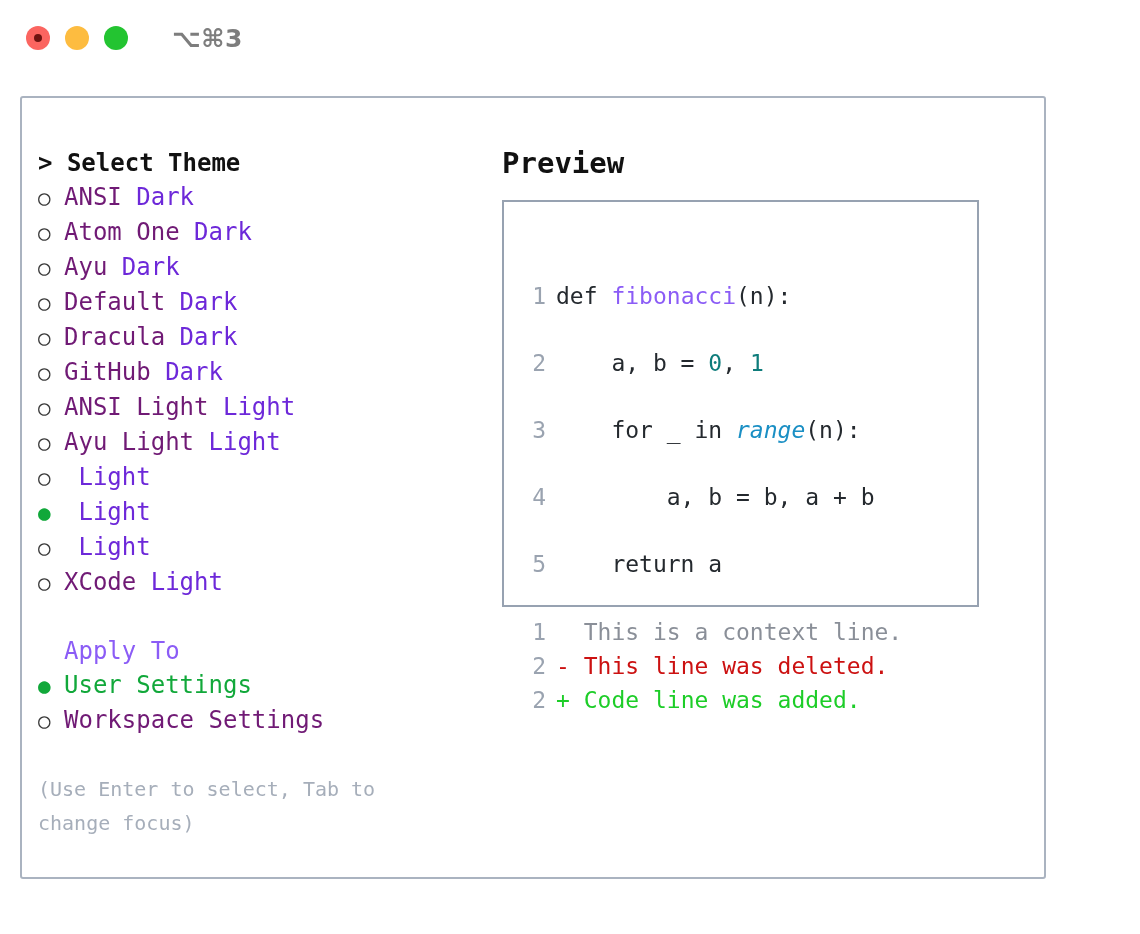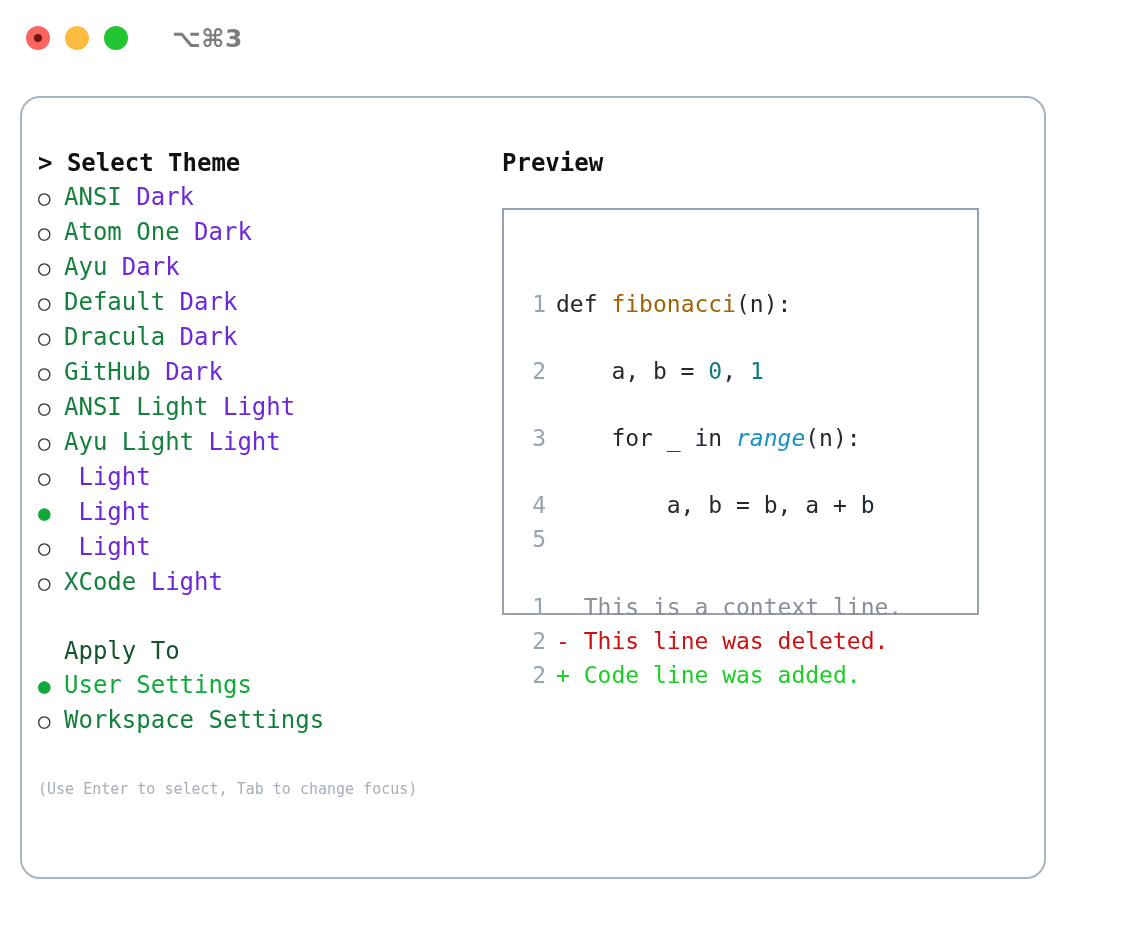--- a/index.html
+++ b/index.html
@@ -53,21 +53,21 @@
     font-family: "DejaVu Sans", "Liberation Sans", sans-serif;
   }
 
   
   .panel {
     position: absolute;
     left: 20px; top: 96px;
     width: 1026px;
     height: 783px;
     border: 2px solid #aab3c0;
-    border-radius: 20px;
+    border-radius: 3px;
     background: #ffffff;
   }
 
   .panel-inner {
     position: relative;
     width: 100%;
     height: 100%;
   }
 
   
@@ -94,57 +94,57 @@
     white-space: pre;
   }
   .bullet {
     display: inline-block;
     width: 26px;
     flex: 0 0 26px;
     color: #3a3a3a;
     font-size: 21px;
   }
   .bullet.filled { color: #11a83a; }
-  .opt-label { color: #15803d; }
+  .opt-label { color: #701a75; }
   .opt-row.selected .opt-label { color: #11a83a; }
   .opt-suffix { color: #6d28d9; }
 
   .apply-head {
     font-size: 24px;
     line-height: 34px;
-    color: #14532d;
+    color: #8b5cf6;
     padding-left: 26px;
     white-space: pre;
   }
 
   .spacer-sm { height: 34px; }
   .spacer-md { height: 34px; }
 
   .hint {
-    font-size: 15px;
+    font-size: 20px;
     line-height: 34px;
     color: #a6aeba;
     width: 420px;
     white-space: pre-wrap;
   }
 
   
   .right-col {
     position: absolute;
     left: 480px;
     top: 48px;
     width: 490px;
   }
 
   .preview-title {
-    font-size: 24px;
+    font-size: 29px;
     font-weight: bold;
     color: #111111;
     line-height: 34px;
-    margin-bottom: 28px;
+    margin-bottom: 20px;
     white-space: pre;
   }
 
   .preview-box {
     width: 477px;
     height: 407px;
     border: 2px solid #97a2b1;
     background: #ffffff;
     padding: 44px 0 0 12px;
   }
@@ -159,21 +159,21 @@
   .lineno {
     display: inline-block;
     width: 30px;
     flex: 0 0 30px;
     text-align: right;
     color: #9aa3b0;
     margin-right: 10px;
   }
   .code-text { color: #24292e; margin-top: 33px; }
 
-  .tok-fn    { color: #a16207; }
+  .tok-fn    { color: #8b5cf6; }
   .tok-num   { color: #0e7c7b; }
   .tok-call  { color: #1a8fc4; font-style: italic; }
 
   .blank-line { height: 34px; }
 
   .diff-ctx  { color: #8a8f98; }
   .diff-del  { color: #cc1111; }
   .diff-add  { color: #1dcd28; }
 </style>
 </head>
@@ -229,21 +229,21 @@
       <div class="right-col">
 
         <div class="preview-title">Preview</div>
 
         <div class="preview-box">
           <div id="code-block">
               <div class="code-line"><span class="lineno">1</span><span class="code-text">def </span><span class="tok-fn">fibonacci</span><span class="code-text">(n):</span></div>
               <div class="code-line"><span class="lineno">2</span><span class="code-text">    a, b = </span><span class="tok-num">0</span><span class="code-text">, </span><span class="tok-num">1</span></div>
               <div class="code-line"><span class="lineno">3</span><span class="code-text">    for _ in </span><span class="tok-call">range</span><span class="code-text">(n):</span></div>
               <div class="code-line"><span class="lineno">4</span><span class="code-text">        a, b = b, a + b</span></div>
-              <div class="code-line"><span class="lineno">5</span></div>
+              <div class="code-line"><span class="lineno">5</span><span class="code-text">    return a</span></div>
             </div>
           <div class="blank-line"></div>
           <div id="diff-block">
               <div class="code-line"><span class="lineno">1</span><span class="diff-ctx">  </span><span class="diff-ctx">This is a context line.</span></div>
               <div class="code-line"><span class="lineno">2</span><span class="diff-del">- </span><span class="diff-del">This line was deleted.</span></div>
               <div class="code-line"><span class="lineno">2</span><span class="diff-add">+ </span><span class="diff-add">Code line was added.</span></div>
             </div>
         </div>
       </div>
 

